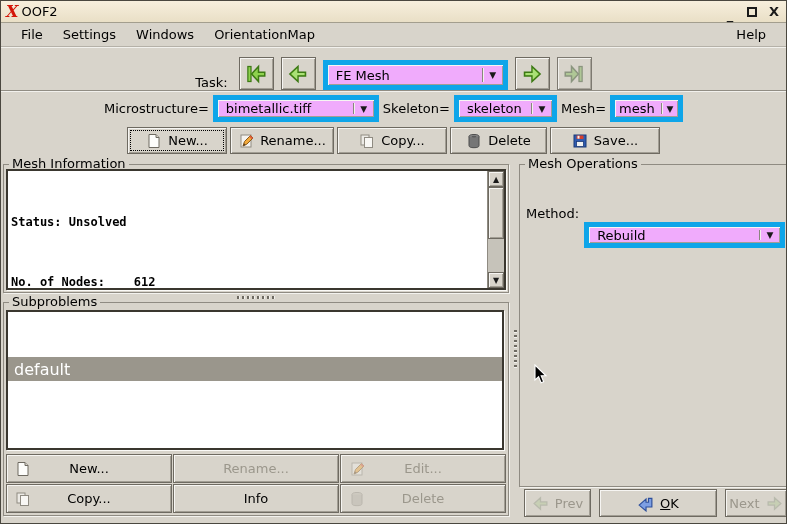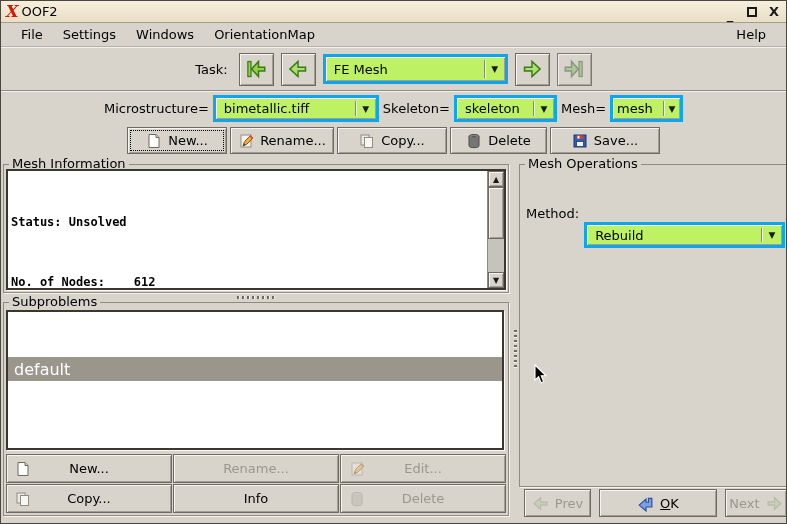--- a/index.html
+++ b/index.html
@@ -32,42 +32,42 @@
   .menubar {
     height: 24px; display: flex; align-items: center; padding: 0 10px;
     border-bottom: 1px solid #b5b1a8; flex: 0 0 auto;
   }
   .menu-item { padding: 2px 10px; }
   .menu-help { margin-left: auto; }
   
   .taskbar {
     height: 44px; flex: 0 0 auto;
     border-top: 1px solid #f2f1ed; border-bottom: 1px solid #918d84;
-    display: flex; align-items: center; justify-content: center; gap: 7px;
+    display: flex; align-items: flex-end; justify-content: center; gap: 7px;
   }
   .task-label { margin-right: 4px; }
   .tool-btn {
     width: 35px; height: 33px; background: #d8d4cb;
     border: 1px solid #6e6a61;
     box-shadow: inset 1px 1px 0 #f6f5f2, inset -1px -1px 0 #a29e94;
     display: flex; align-items: center; justify-content: center;
   }
   .tool-btn.disabled { opacity: .85; }
   
   .btn {
     background: #d8d4cb; border: 1px solid #6e6a61;
     box-shadow: inset 1px 1px 0 #f6f5f2, inset -1px -1px 0 #a29e94;
     display: flex; align-items: center; justify-content: center;
     font-size: 13px; color: #000; gap: 6px;
   }
   .btn.focused { outline: 1px dotted #000; outline-offset: -4px; }
   .btn.disabled { color: #9b978c; }
   .btn.disabled .ico { opacity: .4; }
   .combo {
-    background: #bef264; border: 3px solid #0ea5e9;
+    background: #f0abfc; border: 5px solid #0ea5e9;
     box-shadow: inset 1px 1px 0 #f6f5f2, inset -1px -1px 0 #a29e94;
     display: flex; align-items: center;
   }
   .combo-text { flex: 1; padding: 0 8px; white-space: nowrap; overflow: hidden; }
   .combo-sep { width: 1px; align-self: stretch; margin: 3px 0; background: #8a867d;
                box-shadow: 1px 0 0 #f2f1ed; }
   .combo-arrow { width: 20px; text-align: center; font-size: 9px; color:#1a1a1a; }
   .frame { position: relative; border: 1px solid #8f8b82; box-shadow: 1px 1px 0 rgba(250,249,246,.8); }
   .frame-label {
     position: absolute; top: -9px; left: 5px; background: #d8d4cb; padding: 0 3px;

